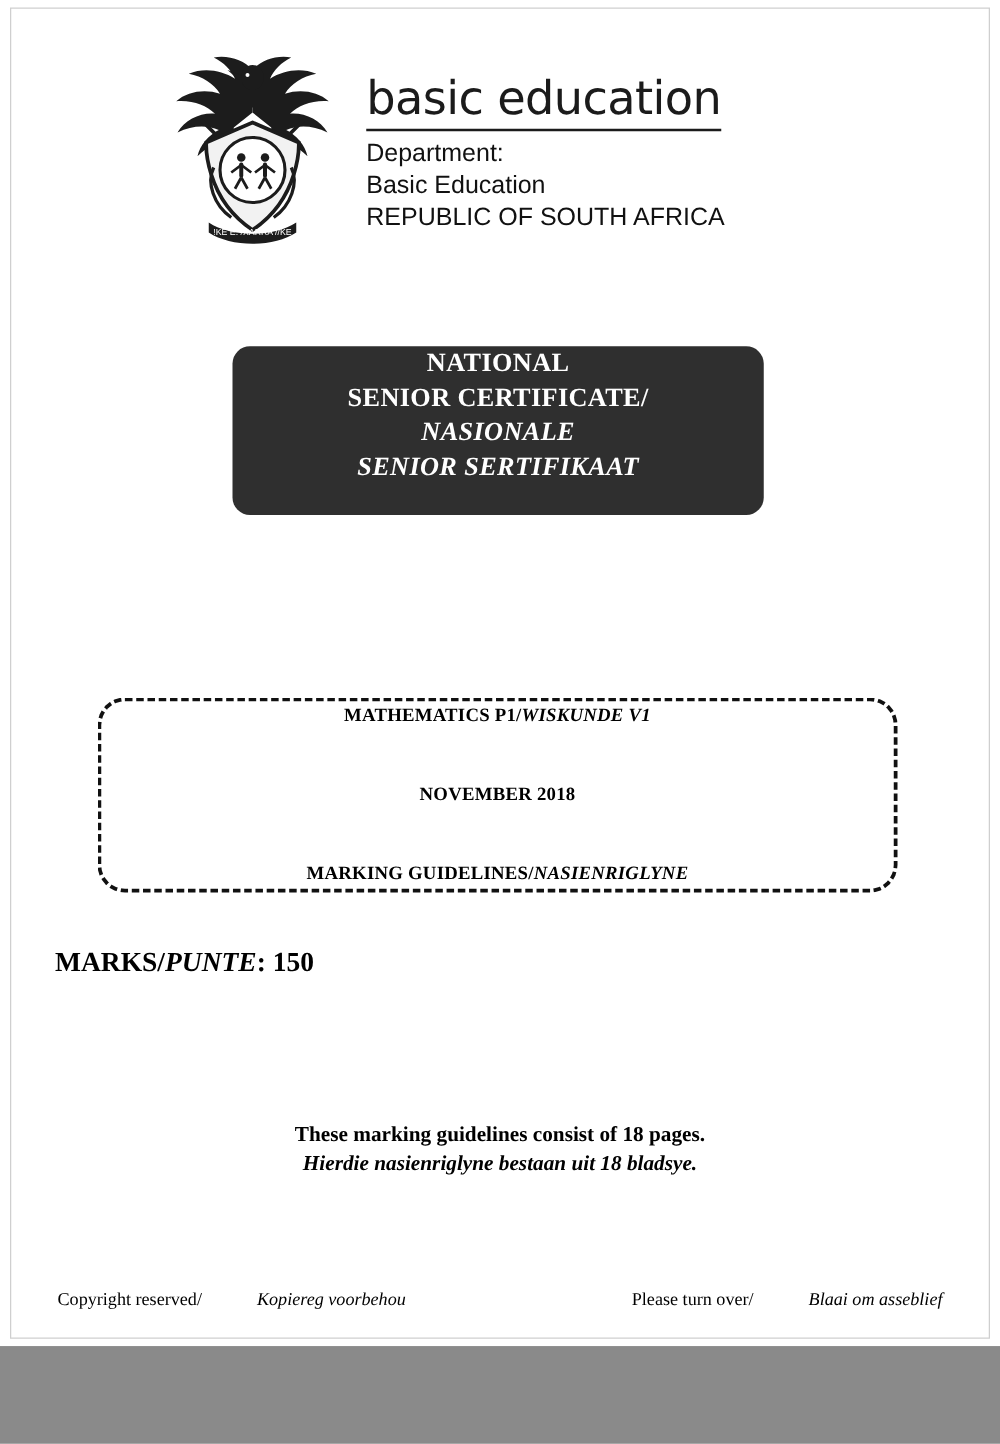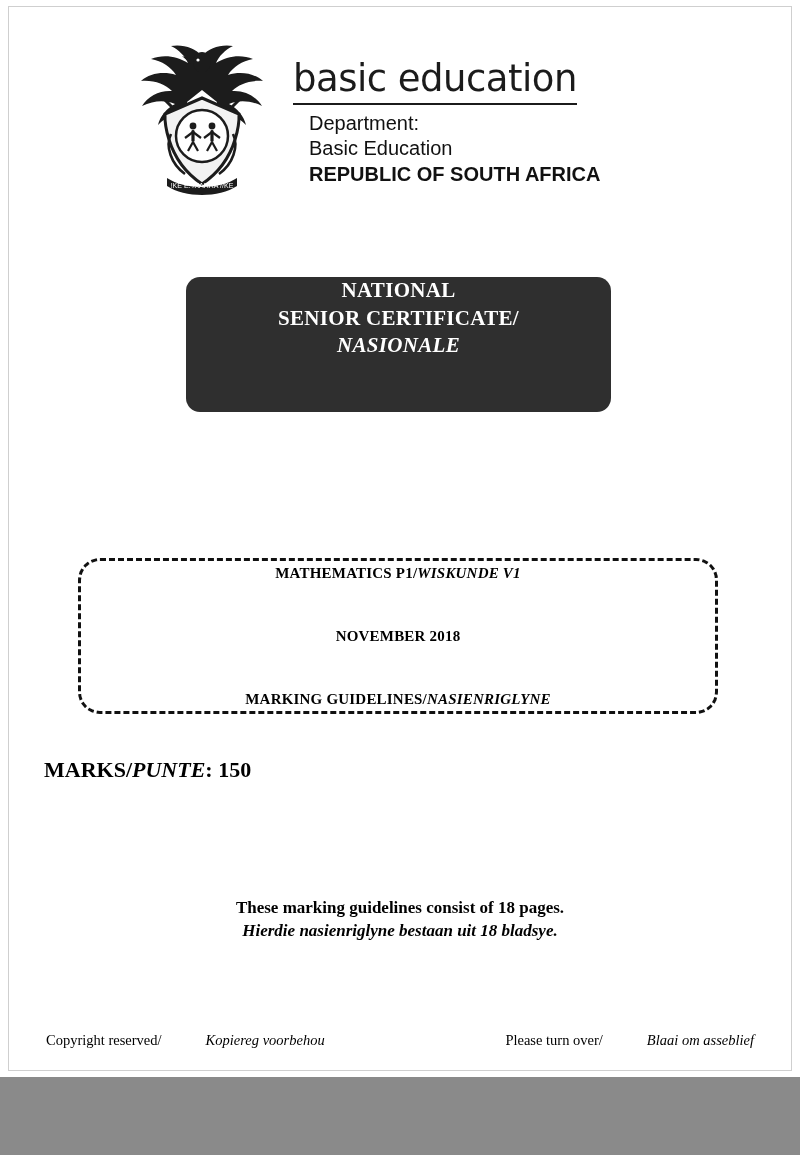--- a/index.html
+++ b/index.html
@@ -55,24 +55,23 @@
     border-bottom: 2px solid #1b1b1b;
     padding-bottom: 4px;
     display: inline-block;
   }
   .dept-lines {
     font-family: "Liberation Sans", sans-serif;
     font-size: 20px;
     line-height: 1.28;
     margin-top: 6px;
     color: #111;
-    margin-left: 16px;
   }
   .dept-lines .bold {
-    font-weight: bold;
+    font-weight: normal;
   }
 
   
   .nsc-box {
     position: absolute;
     top: 277px;
     left: 186px;
     width: 425px;
     height: 135px;
     background: #2f2f2f;
@@ -223,20 +222,21 @@
         <div>Basic Education</div>
         <div class="bold">REPUBLIC OF SOUTH AFRICA</div>
       </div>
     </div>
   </div>
 
   <div class="nsc-box">
     <div>NATIONAL</div>
     <div>SENIOR CERTIFICATE/</div>
     <div class="ital">NASIONALE</div>
+    <div class="ital">SENIOR SERTIFIKAAT</div>
   </div>
 
 
   <div class="subject-box">
     <div><span>MATHEMATICS P1/</span><span class="ital">WISKUNDE V1</span></div>
     <div>NOVEMBER 2018</div>
     <div><span>MARKING GUIDELINES/</span><span class="ital">NASIENRIGLYNE</span></div>
   </div>
 
   <div class="marks">

